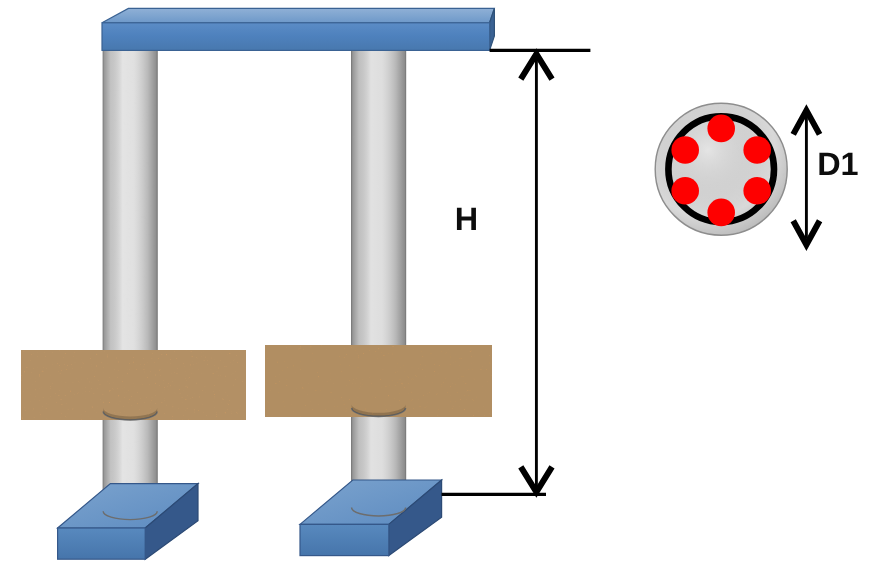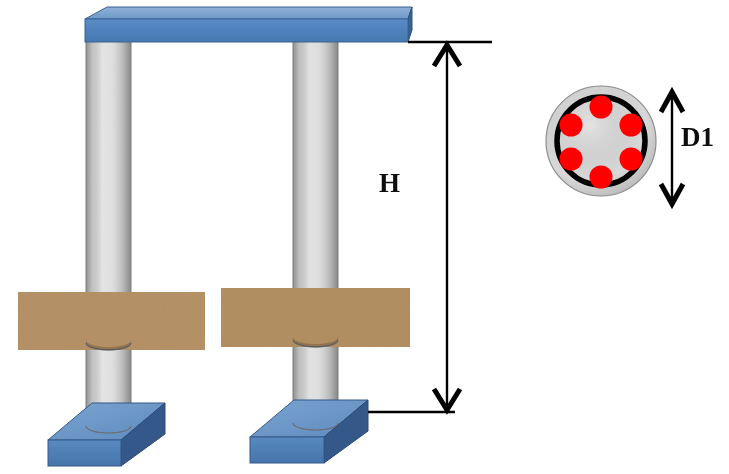--- a/index.html
+++ b/index.html
@@ -21,21 +21,21 @@
   #diagram-svg {
     position: absolute;
     left: 0;
     top: 0;
     width: 729px;
     height: 474px;
     display: block;
   }
   .dim-label {
     position: absolute;
-    font-family: Liberation Serif, serif;
+    font-family: Liberation Sans, sans-serif;
     font-weight: 700;
     color: #0d0d0d;
     line-height: 1;
     white-space: nowrap;
     user-select: none;
   }
   #label-H {
     left: 379px;
     top: 170px;
     font-size: 27px;

